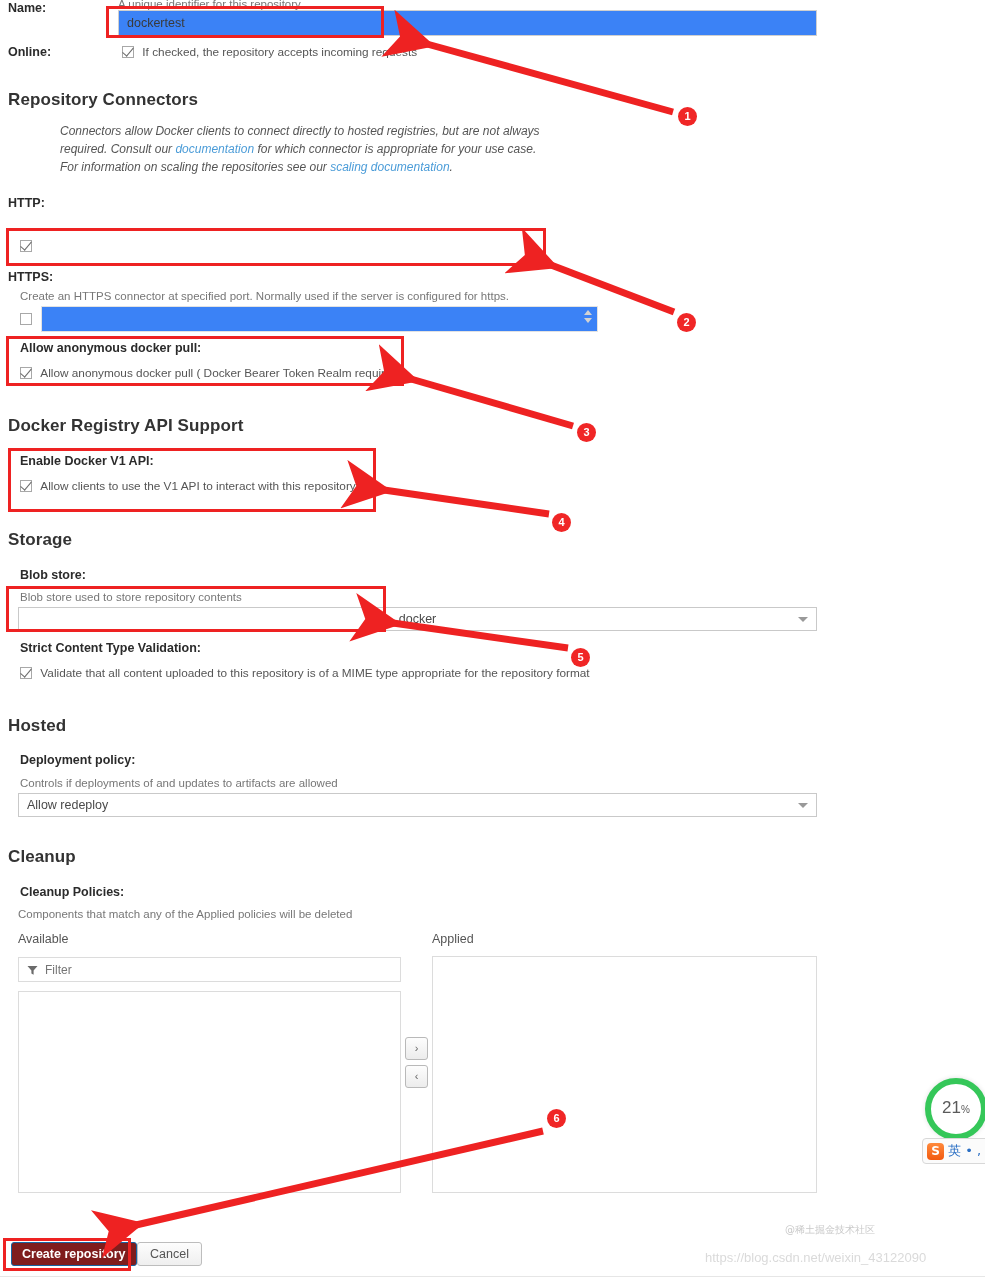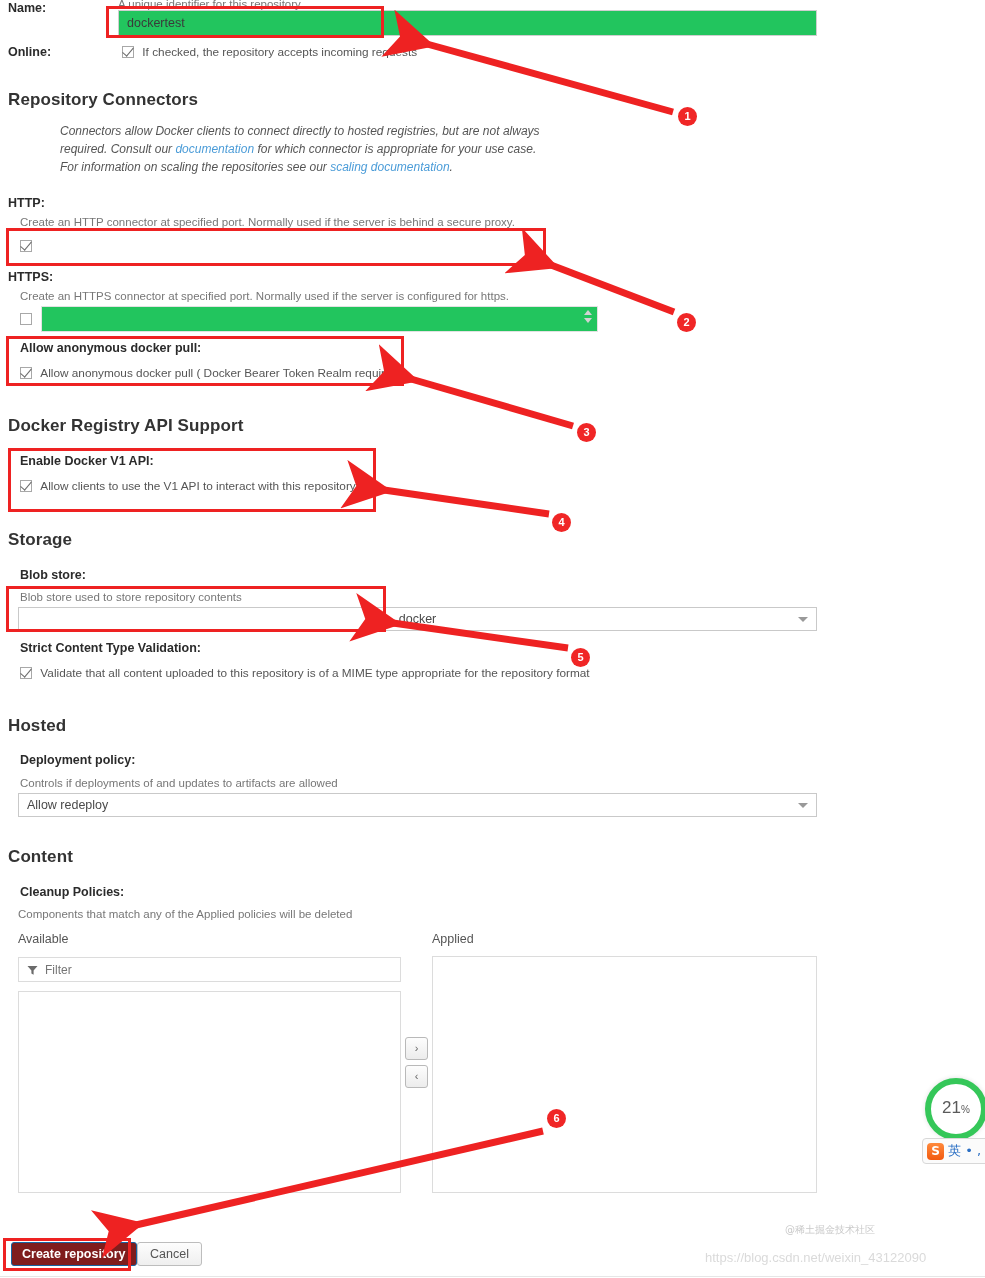--- a/index.html
+++ b/index.html
@@ -18,21 +18,21 @@
   
   .field-row { position:absolute; }
   .lbl-bold { font-weight:bold; font-size:12.5px; color:#2b2b2b;text-align:center; }
   .hint { font-size:11.5px; color:#777; }
   .sec-title {
     font-size:17px; font-weight:bold; color:#333;
     letter-spacing:.1px;
   }
   .txtinput {
     border:1px solid #cfcfcf;
-    background:#22c55e;
+    background:#3b82f6;
     height:26px;
     line-height:24px;
     padding:0 8px;
     font-size:12.5px;
     color:#3a3a3a;
     font-family:"Liberation Sans", sans-serif;
   }
   .chk {
     width:12px; height:12px;
     border:1px solid #a8a8a8;
@@ -197,21 +197,20 @@
     <span class="cbtext">If checked, the repository accepts incoming requests</span>
   </div>
 
   <div class="field-row sec-title" style="left:8px; top:90px;">Repository Connectors</div>
 
   <div class="field-row desc-italic" style="left:60px; top:122px; width:492px;">
     <span>Connectors allow Docker clients to connect directly to hosted registries, but are not always required. Consult our </span><span class="link">documentation</span><span> for which connector is appropriate for your use case. For information on scaling the repositories see our </span><span class="link">scaling documentation</span><span>.</span>
   </div>
 
   <div class="field-row lbl-bold" style="left:8px; top:196px;">HTTP:</div>
-  <div class="field-row hint" style="left:20px; top:216px;">Create an HTTP connector at specified port. Normally used if the server is behind a secure proxy.</div>
   <div style="position:absolute; left:20px; top:239px;">
     <span class="chk on"></span>
   </div>
 
   <div class="field-row lbl-bold" style="left:8px; top:270px;">HTTPS:</div>
   <div class="field-row hint" style="left:20px; top:290px;">Create an HTTPS connector at specified port. Normally used if the server is configured for https.</div>
   <div style="position:absolute; left:20px; top:312px;">
     <span class="chk"></span>
   </div>
   <div style="position:absolute; left:41px; top:306px; width:557px; height:26px;">
@@ -250,21 +249,21 @@
   </div>
 
   <div class="field-row sec-title" style="left:8px; top:716px;">Hosted</div>
   <div class="field-row lbl-bold" style="left:20px; top:753px;">Deployment policy:</div>
   <div class="field-row hint" style="left:20px; top:777px;">Controls if deployments of and updates to artifacts are allowed</div>
   <div class="selbox" style="position:absolute; left:18px; top:793px; width:799px;">
     <span>Allow redeploy</span>
     <span class="caret"></span>
   </div>
 
-  <div class="field-row sec-title" style="left:8px; top:847px;">Content</div>
+  <div class="field-row sec-title" style="left:8px; top:847px;">Cleanup</div>
   <div class="field-row lbl-bold" style="left:20px; top:885px;">Cleanup Policies:</div>
   <div class="field-row hint" style="left:18px; top:908px;">Components that match any of the Applied policies will be deleted</div>
 
   <div class="field-row" style="left:18px; top:932px; font-size:12.5px; color:#555;">Available</div>
   <div class="field-row" style="left:432px; top:932px; font-size:12.5px; color:#555;">Applied</div>
 
   <div style="position:absolute; left:18px; top:957px; width:383px; height:25px; border:1px solid #dcdcdc; background:#fff;">
     <svg width="11" height="11" viewBox="0 0 11 11" style="position:absolute;left:8px;top:7px;">
       <path d="M0.5 1 H10.5 L6.6 5.4 V9.8 L4.4 8.6 V5.4 Z" fill="#6b6b6b"></path>
     </svg>

